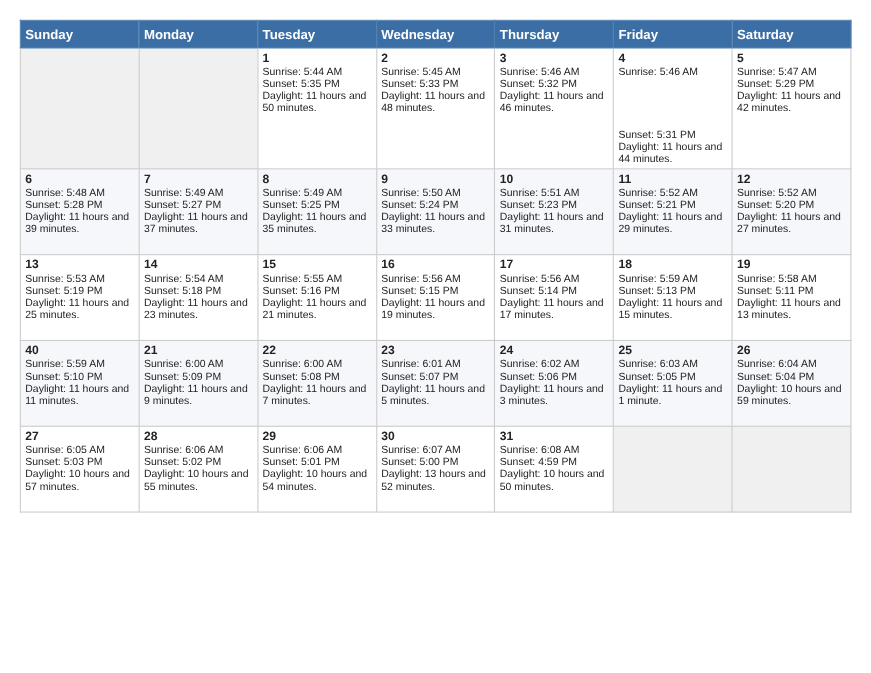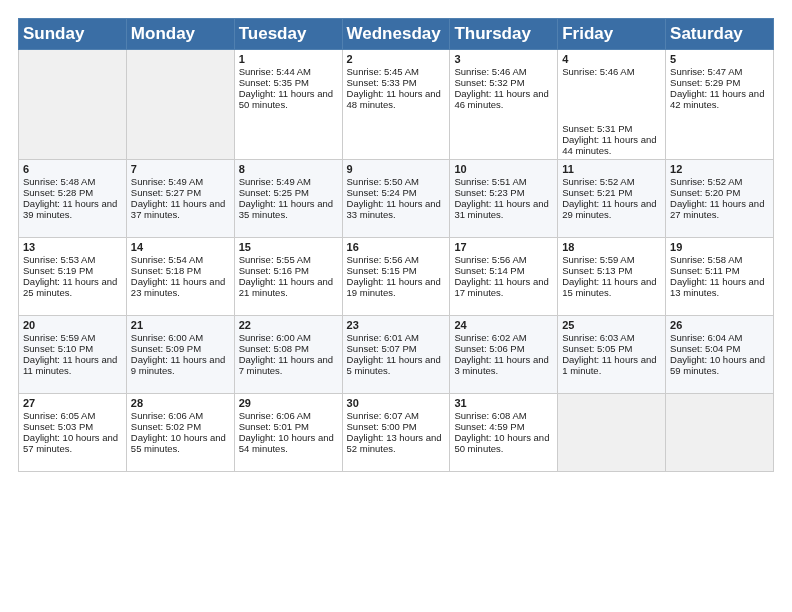--- a/index.html
+++ b/index.html
@@ -40,21 +40,21 @@
       color: #444;
     }
     .calendar {
       width: 100%;
       border-collapse: collapse;
       table-layout: fixed;
     }
     .calendar th {
       background: #3a6ea5;
       color: #fff;
-      font-size: 17px;
+      font-size: 12px;
       font-weight: bold;
       padding: 5px 4px;
       text-align: left;
       border: 1px solid #5080b0;
     }
     .calendar td {
       border: 1px solid #ccc;
       vertical-align: top;
       padding: 3px 4px;
       font-size: 9.5px;
@@ -213,21 +213,21 @@
           </td>
           <td>
             <span class="day-num">19</span>
             <span style="display: block;">Sunrise: 5:58 AM</span>
             <span style="display: block;">Sunset: 5:11 PM</span>
             <span style="display: block;">Daylight: 11 hours and 13 minutes.</span>
           </td>
         </tr>
         <tr>
           <td>
-            <span class="day-num">20</span>
+            <span class="day-num">40</span>
             <span style="display: block;">Sunrise: 5:59 AM</span>
             <span style="display: block;">Sunset: 5:10 PM</span>
             <span style="display: block;">Daylight: 11 hours and 11 minutes.</span>
           </td>
           <td>
             <span class="day-num">21</span>
             <span style="display: block;">Sunrise: 6:00 AM</span>
             <span style="display: block;">Sunset: 5:09 PM</span>
             <span style="display: block;">Daylight: 11 hours and 9 minutes.</span>
           </td>

